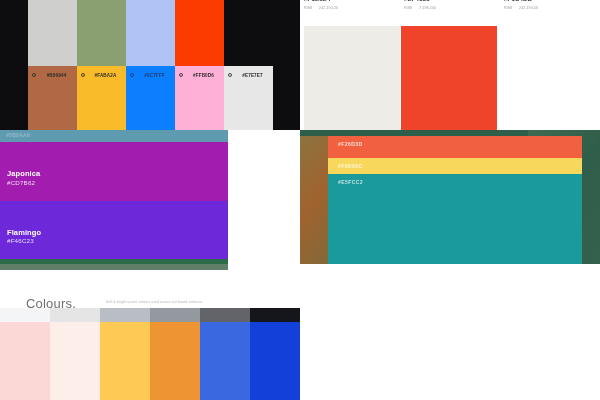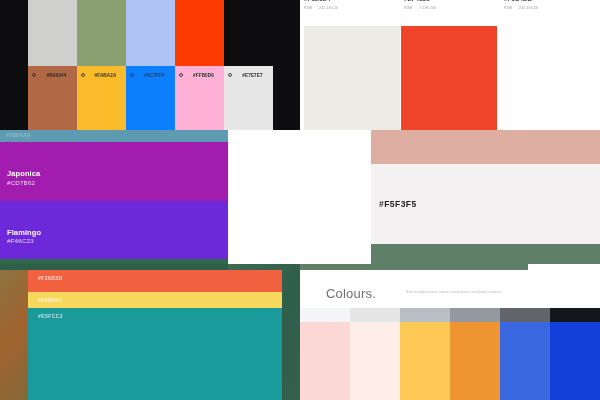--- a/index.html
+++ b/index.html
@@ -222,21 +222,21 @@
   .c6 { background: #ffffff; }
   .c6-greenbar {
     position: absolute;
     left: 0; top: 0;
     width: 228px;
     height: 6px;
     background: #5f7f69;
   }
   .c6-headwrap {
     position: absolute;
-    left: 0; top: 10px;
+    left: 0; top: 20px;
     width: 256px;
     height: 38px;
     display: flex;
     align-items: center;
   }
   .c6-title {
     margin-left: 26px;
     font-size: 13px;
     color: #6f6f6f;
     letter-spacing: .2px;
@@ -370,29 +370,20 @@
         <div class="c3-label">
           <div class="c3-name">Flamingo</div>
           <div class="c3-hex">#F46C23</div>
         </div>
       </div>
 
       <div class="c3-band c3-band-foot" style="background:#2d6a4a"></div>
     </div>
   </div>
 
-  <div class="cell c4">
-    <div class="c4-card">
-      <div class="c4-rose" style="background:#ddaea1"></div>
-      <div class="c4-body" style="background:#f3f1f2">
-        <div class="c4-hex">#F5F3F5</div>
-      </div>
-      <div class="c4-green" style="background:#5f7f69"></div>
-    </div>
-  </div>
 
   <div class="cell c5">
     <div class="c5-topbar"></div>
     <div class="c5-panel">
       <div class="c5-row c5-r1" style="background:#f2613f">
         <span class="c5-hex">#F26D3D</span>
       </div>
       <div class="c5-row c5-r2" style="background:#f8d85c">
         <span class="c5-hex">#F9D65C</span>
       </div>

